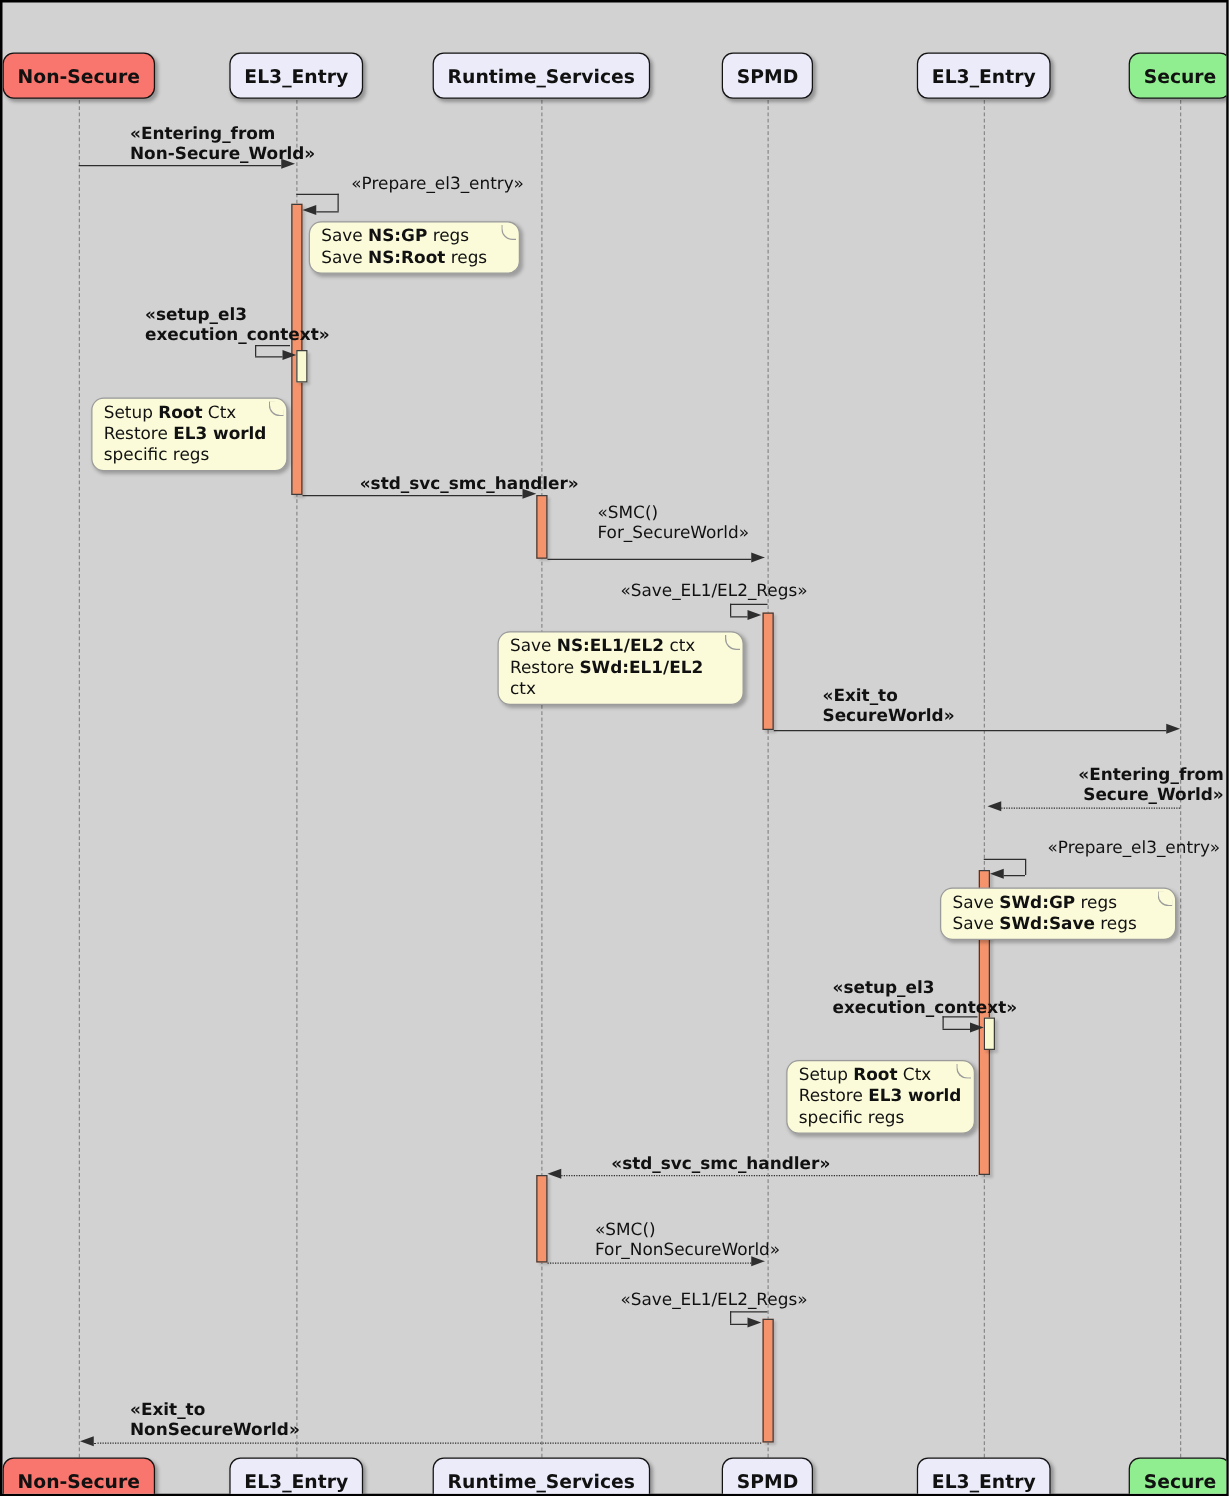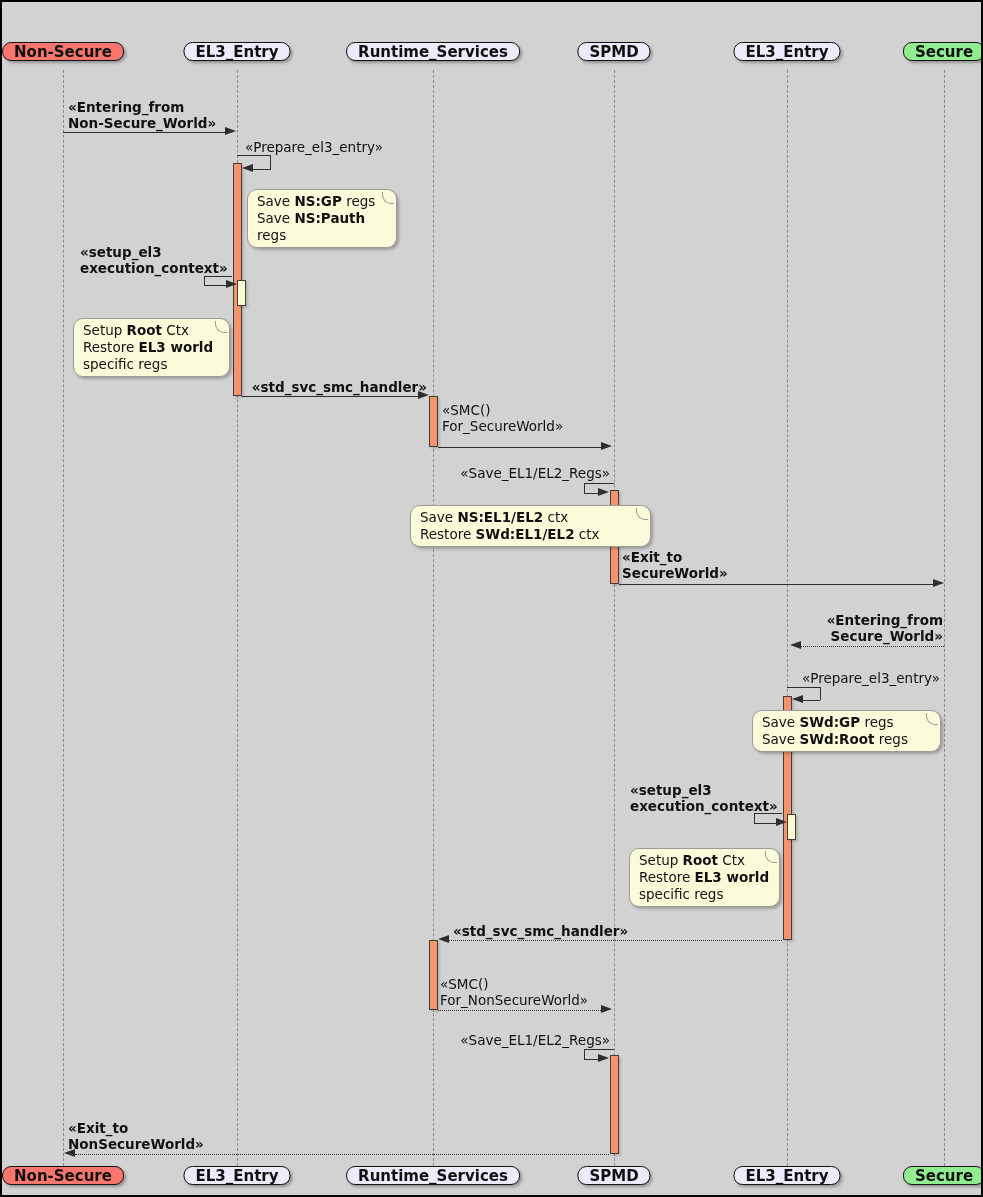--- a/index.html
+++ b/index.html
@@ -1,28 +1,28 @@
 <!DOCTYPE html>
 <html><head>
 <meta charset="utf-8">
 <style>
   html,body{margin:0;padding:0;background:#9a9a9a;}
   .wrap{position:relative;width:983px;height:1197px;background:#D2D2D2;border:2px solid #000;
         box-sizing:border-box;font-family:"DejaVu Sans",sans-serif;color:#111;overflow:hidden;}
   .title{position:absolute;top:9px;left:0;width:100%;text-align:center;font-weight:bold;font-size:15px;}
   .ll{position:absolute;top:68px;height:1096px;width:0;border-left:1px dashed #8a8a8a;}
-  .part{position:absolute;transform:translateX(-50%);height:19px;display:flex;align-items:center;
+  .part{position:absolute;transform:translateX(-50%);height:37px;display:flex;align-items:center;
         padding:0 11px;border:1.6px solid #131313;border-radius:9px;background:#EBEBFA;
         font-weight:bold;font-size:15px;white-space:nowrap;box-shadow:2px 2px 3px rgba(0,0,0,.3);box-sizing:border-box;text-align:right;}
   .part.red{background:#F8766D;}
   .part.green{background:#90EE90;}
   .act{position:absolute;width:9px;background:#F5936C;border:1.2px solid #3d3d3d;box-sizing:border-box;
        box-shadow:2px 2px 2px rgba(0,0,0,.15);}
   .act.nested{background:#FAFAD2;}
-  .msg{position:absolute;font-size:13.5px;line-height:16px;white-space:pre-line;}
+  .msg{position:absolute;font-size:13.5px;line-height:16px;white-space:pre-line;margin-left:36px;}
   .msg.b{font-weight:bold;}
   .msg.r{text-align:right;}
   .ln{position:absolute;height:0;border-top:1.6px solid #2e2e2e;}
   .ln.dot{border-top-style:dotted;border-top-width:1.8px;}
   .vln{position:absolute;width:0;border-left:1.6px solid #2e2e2e;}
   .ah{position:absolute;width:0;height:0;border-top:4.5px solid transparent;border-bottom:4.5px solid transparent;}
   .ah.r{border-left:11px solid #2e2e2e;}
   .ah.l{border-right:11px solid #2e2e2e;}
   .note{position:absolute;background:#FBFBDA;border:1px solid #9b9b9b;border-radius:10px;
         padding:3px 9px;font-size:13.5px;line-height:17px;box-sizing:border-box;
@@ -70,21 +70,21 @@
 Non-Secure_World»</div>
   <div class="ln" style="left:61px;top:130px;width:162px"></div>
   <div class="ah r" style="left:223px;top:125px"></div>
 
   <div class="msg" style="left:243px;top:137px">«Prepare_el3_entry»</div>
   <div class="ln" style="left:235px;top:153px;width:34px"></div>
   <div class="vln" style="left:268px;top:153px;height:14px"></div>
   <div class="ln" style="left:251px;top:167px;width:18px"></div>
   <div class="ah l" style="left:240px;top:162px"></div>
 
-  <div class="note" style="left:245px;top:187px;width:150px"><span>Save </span><b>NS:GP</b><span> regs</span><br><span>Save </span><b>NS:Pauth</b><span> regs</span></div>
+  <div class="note" style="left:245px;top:175px;width:169px"><span>Save </span><b>NS:GP</b><span> regs</span><br><span>Save </span><b>NS:Root</b><span> regs</span></div>
 
   <div class="msg b" style="left:78px;top:242px">«setup_el3
 execution_context»</div>
   <div class="ln" style="left:202px;top:274px;width:28px"></div>
   <div class="vln" style="left:202px;top:274px;height:9px"></div>
   <div class="ln" style="left:202px;top:283px;width:22px"></div>
   <div class="ah r" style="left:224px;top:278px"></div>
 
   <div class="note" style="left:71px;top:316px;width:157px"><span>Setup </span><b>Root</b><span> Ctx</span><br><span>Restore </span><b>EL3 world</b><br><span>specific regs</span></div>
 
@@ -96,39 +96,39 @@
 For_SecureWorld»</div>
   <div class="ln" style="left:436px;top:445px;width:163px"></div>
   <div class="ah r" style="left:599px;top:440px"></div>
 
   <div class="msg r" style="left:448px;top:463px;width:160px">«Save_EL1/EL2_Regs»</div>
   <div class="ln" style="left:582px;top:481px;width:30px"></div>
   <div class="vln" style="left:582px;top:481px;height:10px"></div>
   <div class="ln" style="left:582px;top:491px;width:14px"></div>
   <div class="ah r" style="left:596px;top:486px"></div>
 
-  <div class="note" style="left:408px;top:503px;width:241px"><span>Save </span><b>NS:EL1/EL2</b><span> ctx</span><br><span>Restore </span><b>SWd:EL1/EL2</b><span> ctx</span></div>
+  <div class="note" style="left:396px;top:503px;width:197px"><span>Save </span><b>NS:EL1/EL2</b><span> ctx</span><br><span>Restore </span><b>SWd:EL1/EL2</b><span> ctx</span></div>
 
   <div class="msg b" style="left:620px;top:547px">«Exit_to
 SecureWorld»</div>
   <div class="ln" style="left:617px;top:582px;width:314px"></div>
   <div class="ah r" style="left:931px;top:577px"></div>
 
   <div class="msg b r" style="left:797px;top:610px;width:144px">«Entering_from
 Secure_World»</div>
   <div class="ln dot" style="left:799px;top:644px;width:143px"></div>
   <div class="ah l" style="left:788px;top:639px"></div>
 
   <div class="msg r" style="left:795px;top:668px;width:143px">«Prepare_el3_entry»</div>
   <div class="ln" style="left:785px;top:685px;width:33px"></div>
   <div class="vln" style="left:818px;top:685px;height:13px"></div>
   <div class="ln" style="left:801px;top:698px;width:17px"></div>
   <div class="ah l" style="left:790px;top:693px"></div>
 
-  <div class="note" style="left:750px;top:708px;width:189px"><span>Save </span><b>SWd:GP</b><span> regs</span><br><span>Save </span><b>SWd:Root</b><span> regs</span></div>
+  <div class="note" style="left:750px;top:708px;width:189px"><span>Save </span><b>SWd:GP</b><span> regs</span><br><span>Save </span><b>SWd:Save</b><span> regs</span></div>
 
   <div class="msg b" style="left:628px;top:780px">«setup_el3
 execution_context»</div>
   <div class="ln" style="left:752px;top:811px;width:28px"></div>
   <div class="vln" style="left:752px;top:811px;height:10px"></div>
   <div class="ln" style="left:752px;top:821px;width:22px"></div>
   <div class="ah r" style="left:774px;top:816px"></div>
 
   <div class="note" style="left:627px;top:846px;width:151px"><span>Setup </span><b>Root</b><span> Ctx</span><br><span>Restore </span><b>EL3 world</b><br><span>specific regs</span></div>
 

